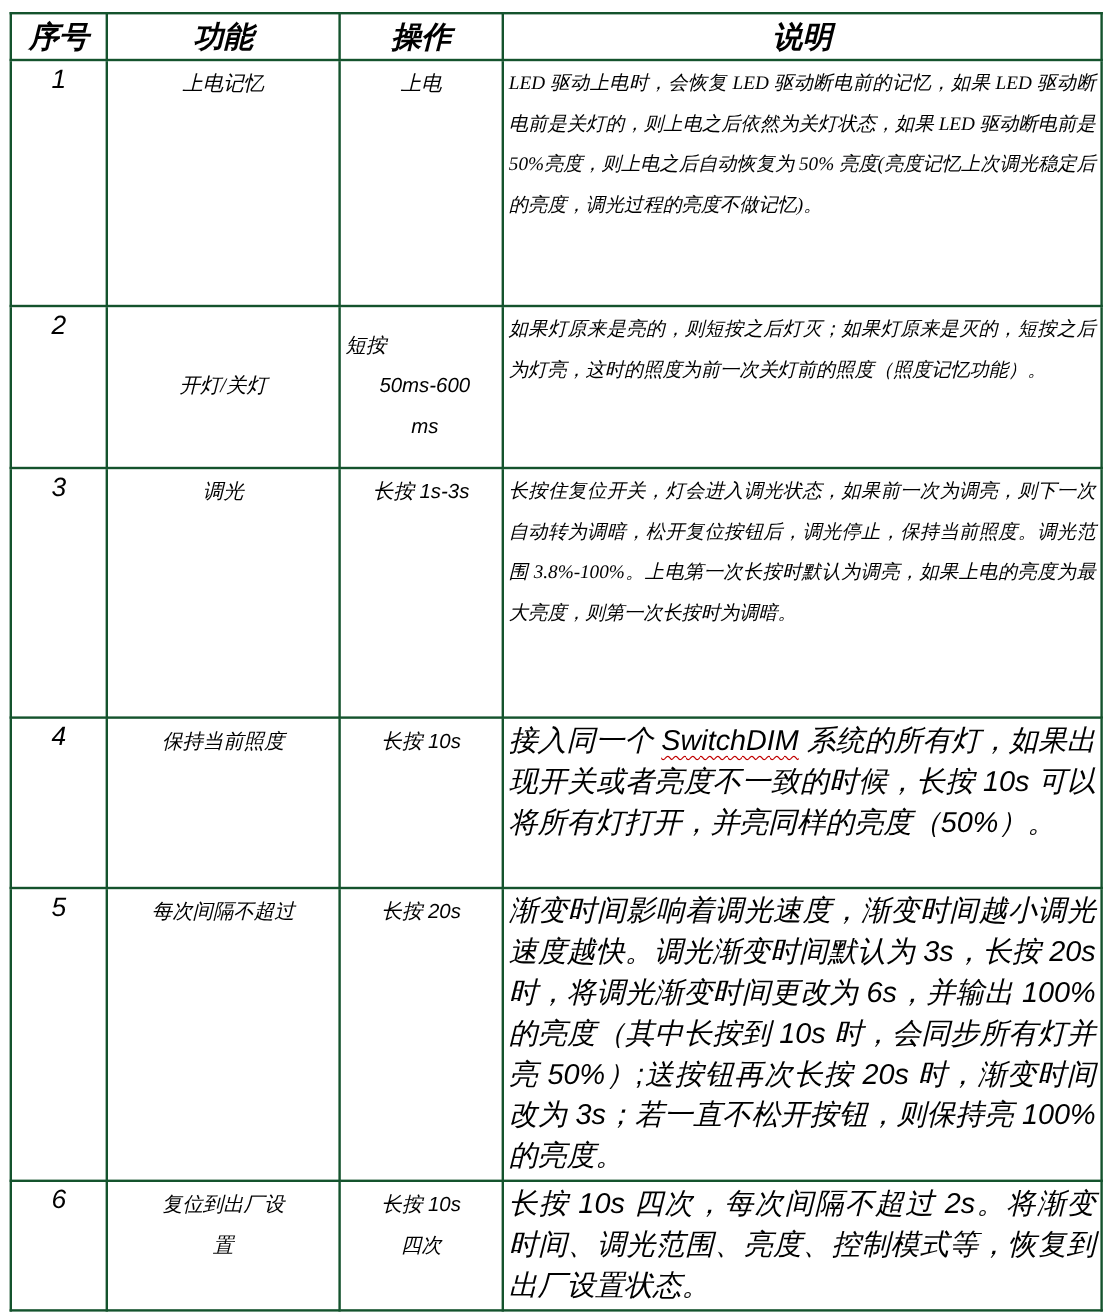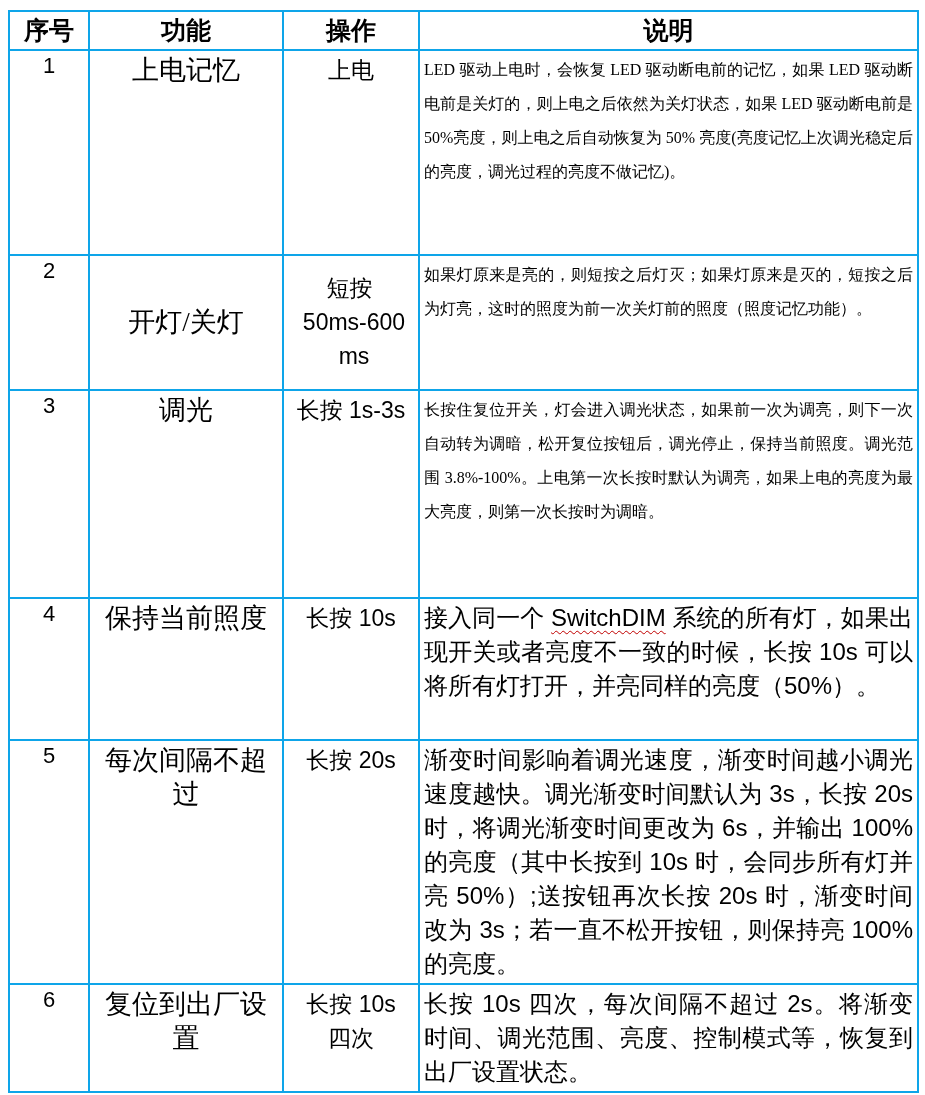--- a/index.html
+++ b/index.html
@@ -13,70 +13,71 @@
   }
   table.func-table {
     position: absolute;
     left: 8px;
     top: 10px;
     width: 909px;
     border-collapse: collapse;
     table-layout: fixed;
   }
   .func-table th, .func-table td {
-    border: 2px solid #0ea5e9;
+    border: 2px solid #14532d;
     padding: 2px 4px;
     vertical-align: top;
     overflow: hidden;
+    font-style: italic;
   }
   .func-table th {
     font-size: 25px;
     font-weight: bold;
     text-align: center;
     vertical-align: middle;
     padding: 2px 0;
   }
   
   .c-no {
     text-align: center;
     font-family: "Liberation Sans", sans-serif;
     font-size: 22px;
     padding-top: 6px;
   }
   
   .c-func {
     text-align: center;
-    font-size: 27px;
+    font-size: 17px;
     line-height: 34px;
     padding-top: 5px;
   }
   
   .c-op {
     text-align: center;
     font-family: "Liberation Sans", sans-serif;
-    font-size: 23px;
+    font-size: 17px;
     line-height: 34px;
     padding-top: 5px;
   }
   
   .c-desc {
     text-align: justify;
     font-size: 16px;
     line-height: 34px;
     padding: 3px 8px 0 8px;
   }
   
   .r4 .c-desc, .r5 .c-desc, .r6 .c-desc {
     font-family: "Liberation Sans", sans-serif;
     font-size: 24px;
   }
   
   .r2 .c-func, .r2 .c-op { vertical-align: middle; padding-top: 0; }
   .r2 .op-line { display: block; }
-  .r2 .op-line.align-right { text-align: center; padding-right: 3px; }
+  .r2 .op-line.align-right { text-align: left; padding-right: 3px; }
   .r2 .op-line.align-left { text-align: center; padding-left: 6px; }
   
   .r3 .c-op { }
   
   .func-line, .op-stack-line { display: block; text-align: center; }
   
   .squiggle {
     text-decoration: underline;
     text-decoration-style: wavy;
     text-decoration-color: #c00000;

